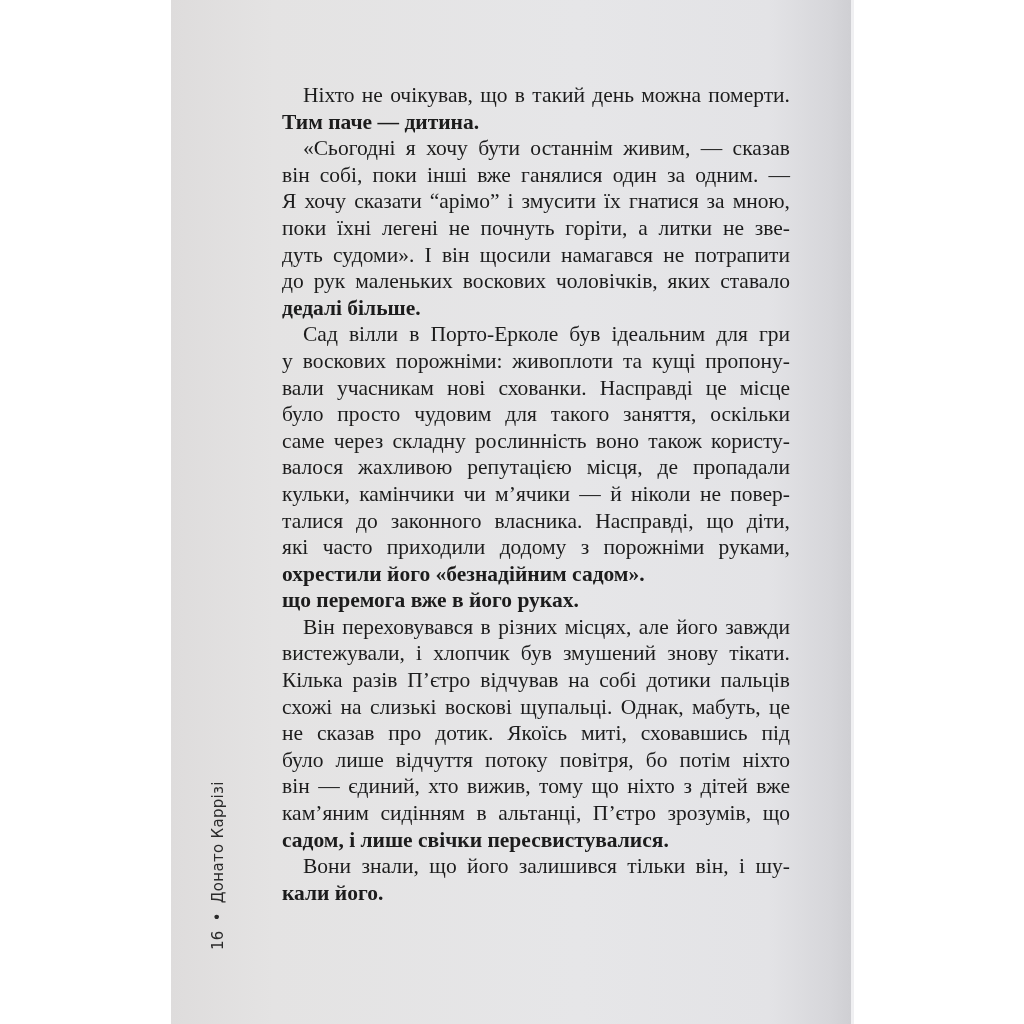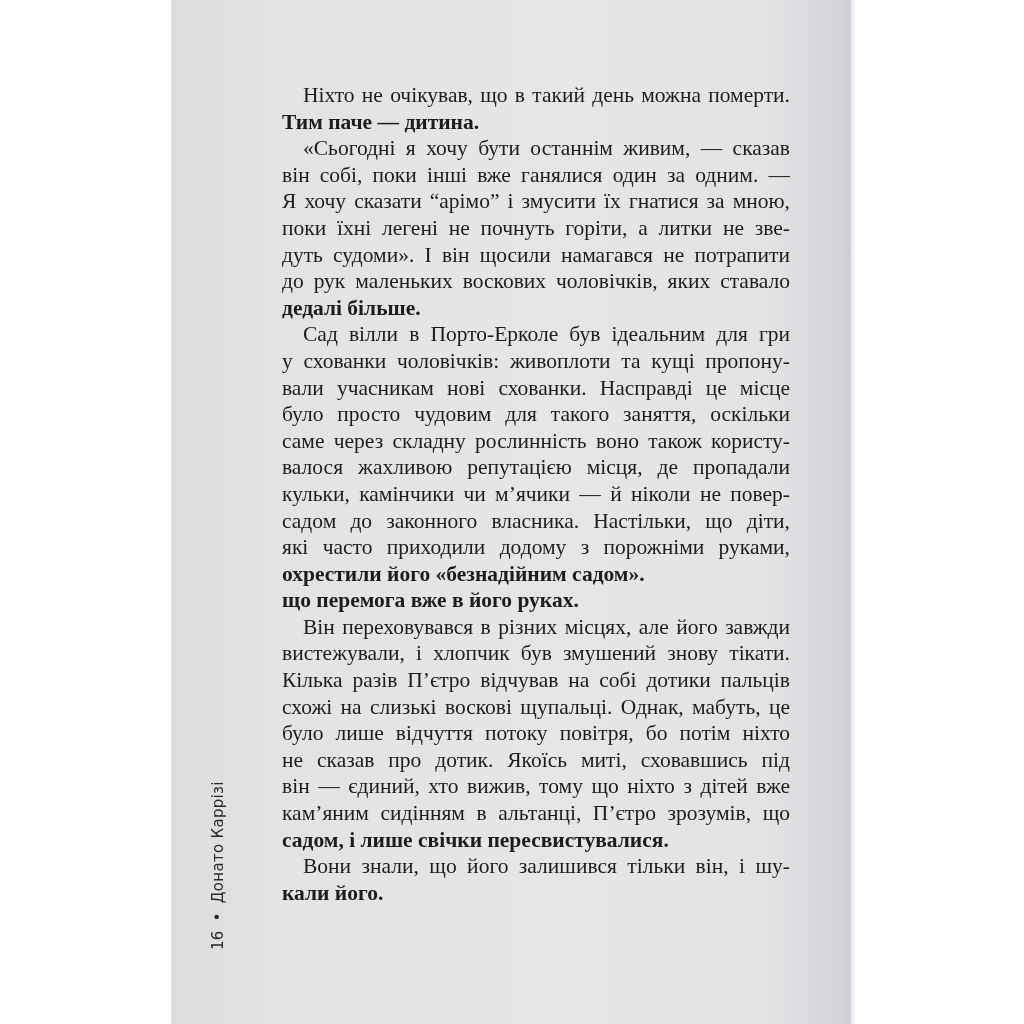--- a/index.html
+++ b/index.html
@@ -82,35 +82,35 @@
       <span class="line indent">Ніхто не очікував, що в такий день можна померти.</span>
       <span class="line last">Тим паче — дитина.</span>
       <span class="line indent">«Сьогодні я хочу бути останнім живим, — сказав</span>
       <span class="line">він собі, поки інші вже ганялися один за одним. —</span>
       <span class="line">Я хочу сказати “арімо” і змусити їх гнатися за мною,</span>
       <span class="line">поки їхні легені не почнуть горіти, а литки не зве-</span>
       <span class="line">дуть судоми». І він щосили намагався не потрапити</span>
       <span class="line">до рук маленьких воскових чоловічків, яких ставало</span>
       <span class="line last">дедалі більше.</span>
       <span class="line indent">Сад вілли в Порто-Ерколе був ідеальним для гри</span>
-      <span class="line">у схованки чоловічків: живоплоти та кущі пропону-</span>
+      <span class="line">у воскових порожніми: живоплоти та кущі пропону-</span>
       <span class="line">вали учасникам нові схованки. Насправді це місце</span>
       <span class="line">було просто чудовим для такого заняття, оскільки</span>
       <span class="line">саме через складну рослинність воно також користу-</span>
       <span class="line">валося жахливою репутацією місця, де пропадали</span>
       <span class="line">кульки, камінчики чи м’ячики — й ніколи не повер-</span>
-      <span class="line">садом до законного власника. Настільки, що діти,</span>
+      <span class="line">талися до законного власника. Насправді, що діти,</span>
       <span class="line">які часто приходили додому з порожніми руками,</span>
       <span class="line last">охрестили його «безнадійним садом».</span>
       <span class="line last">що перемога вже в його руках.</span>
       <span class="line indent">Він переховувався в різних місцях, але його завжди</span>
       <span class="line">вистежували, і хлопчик був змушений знову тікати.</span>
       <span class="line">Кілька разів П’єтро відчував на собі дотики пальців</span>
       <span class="line">схожі на слизькі воскові щупальці. Однак, мабуть, це</span>
+      <span class="line">не сказав про дотик. Якоїсь миті, сховавшись під</span>
       <span class="line">було лише відчуття потоку повітря, бо потім ніхто</span>
-      <span class="line">не сказав про дотик. Якоїсь миті, сховавшись під</span>
       <span class="line">він — єдиний, хто вижив, тому що ніхто з дітей вже</span>
       <span class="line">кам’яним сидінням в альтанці, П’єтро зрозумів, що</span>
       <span class="line last">садом, і лише свічки пересвистувалися.</span>
       <span class="line indent">Вони знали, що його залишився тільки він, і шу-</span>
       <span class="line last">кали його.</span>
     </div>
 </div>
 
 </body></html>

